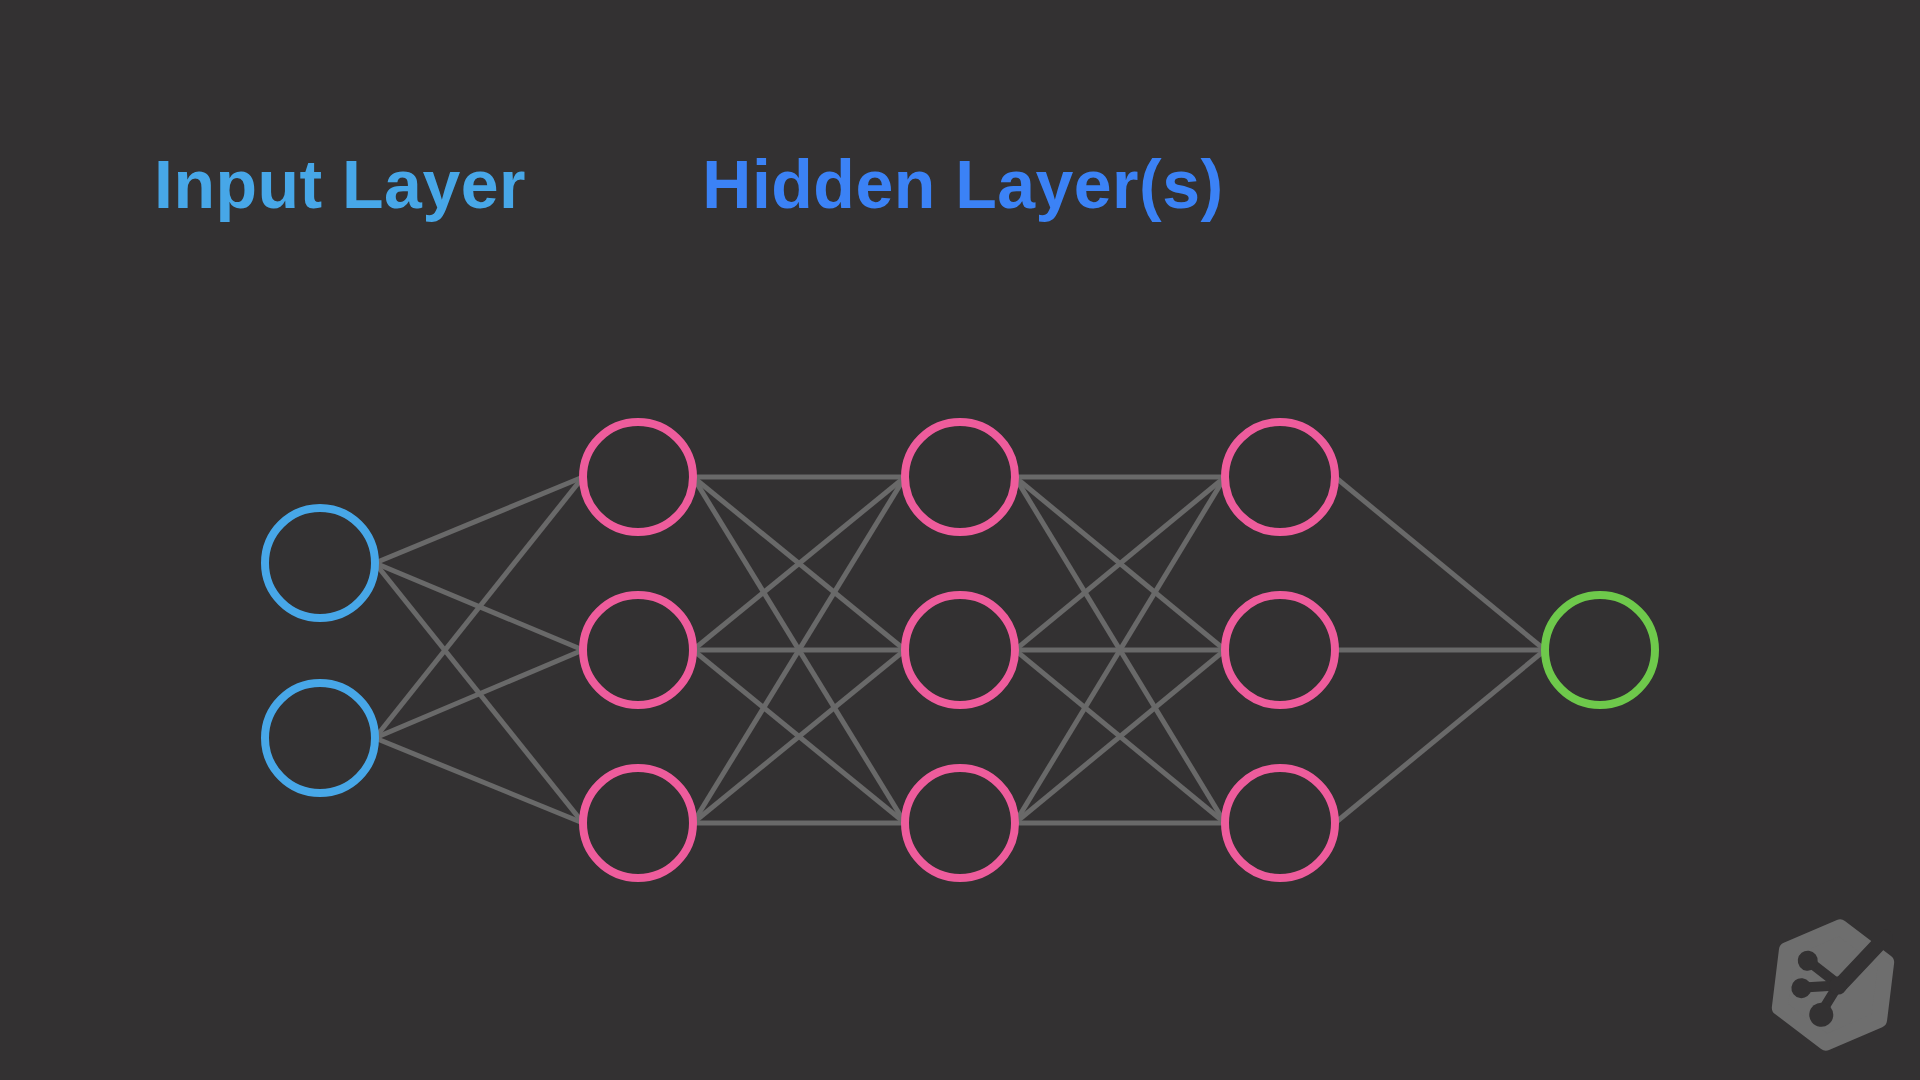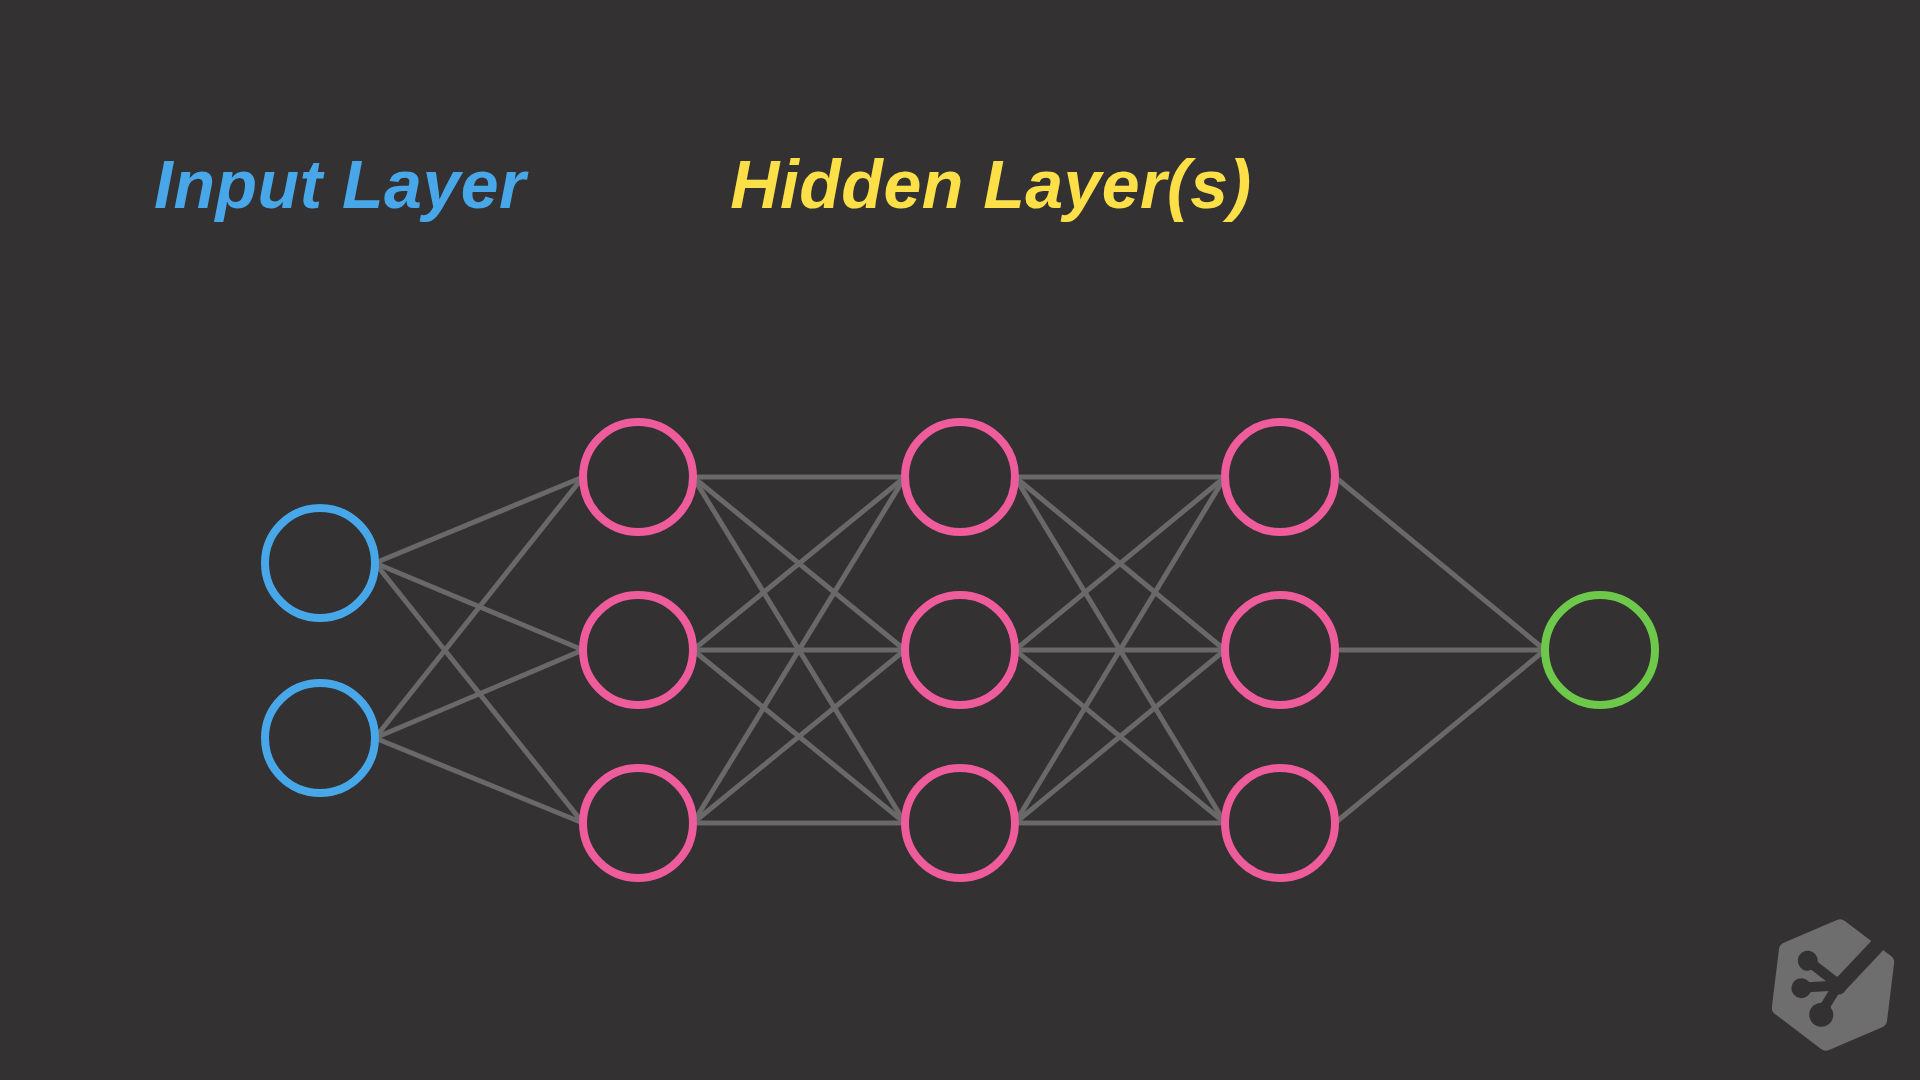--- a/index.html
+++ b/index.html
@@ -7,21 +7,20 @@
     --edge:#696969;
     --logo:#6E6E6E;
   }
   html,body{margin:0;padding:0;background:var(--bg);}
   .stage{
     position:relative;
     width:1920px;height:1080px;
     background:var(--bg);
     overflow:hidden;
     font-family:"Liberation Sans", sans-serif;
-    font-style:italic;
   }
   .layer-label{
     position:absolute;
     top:150px;
     transform:translateX(-50%);
     font-size:68px;
     font-weight:bold;
     line-height:1;
     letter-spacing:0.5px;
     white-space:nowrap;
@@ -34,21 +33,21 @@
   .logo-hex{fill:var(--logo);stroke:var(--logo);stroke-width:16;stroke-linejoin:round;}
   .foot-stroke{stroke:var(--bg);fill:none;stroke-linecap:round;}
   .foot-fill{fill:var(--bg);}
 </style>
 </head>
 <body>
 
 <div class="stage">
 
   <div class="layer-label" style="left: 340px; color: rgb(71, 167, 232);">Input Layer</div>
-  <div class="layer-label" style="left: 991px; color: #fde047;">Hidden Layer(s)</div>
+  <div class="layer-label" style="left: 963px; color: #3b82f6;">Hidden Layer(s)</div>
 
   <svg class="net-svg" width="1920" height="1080" viewBox="0 0 1920 1080">
     <g id="edges-group">
         <line x1="375" y1="563" x2="583" y2="477" stroke="#696969" stroke-width="5"></line>
         <line x1="375" y1="563" x2="583" y2="650" stroke="#696969" stroke-width="5"></line>
         <line x1="375" y1="563" x2="583" y2="823" stroke="#696969" stroke-width="5"></line>
         <line x1="375" y1="738" x2="583" y2="477" stroke="#696969" stroke-width="5"></line>
         <line x1="375" y1="738" x2="583" y2="650" stroke="#696969" stroke-width="5"></line>
         <line x1="375" y1="738" x2="583" y2="823" stroke="#696969" stroke-width="5"></line>
         <line x1="693" y1="477" x2="905" y2="477" stroke="#696969" stroke-width="5"></line>

